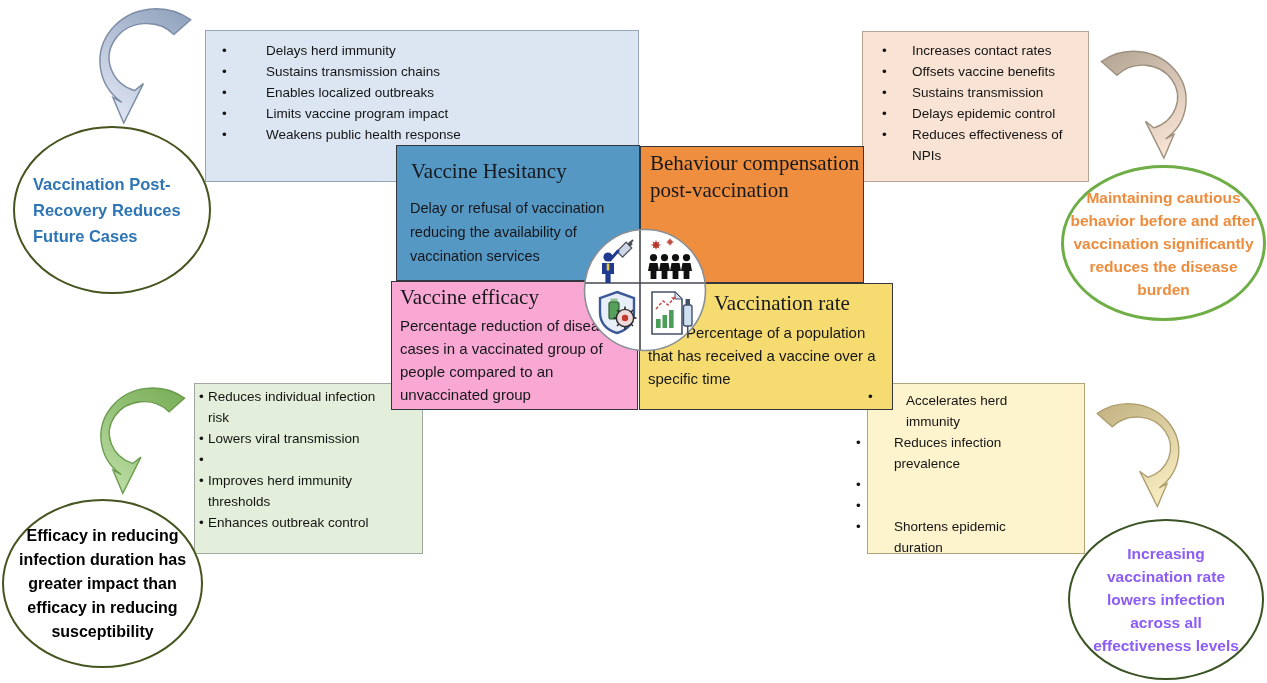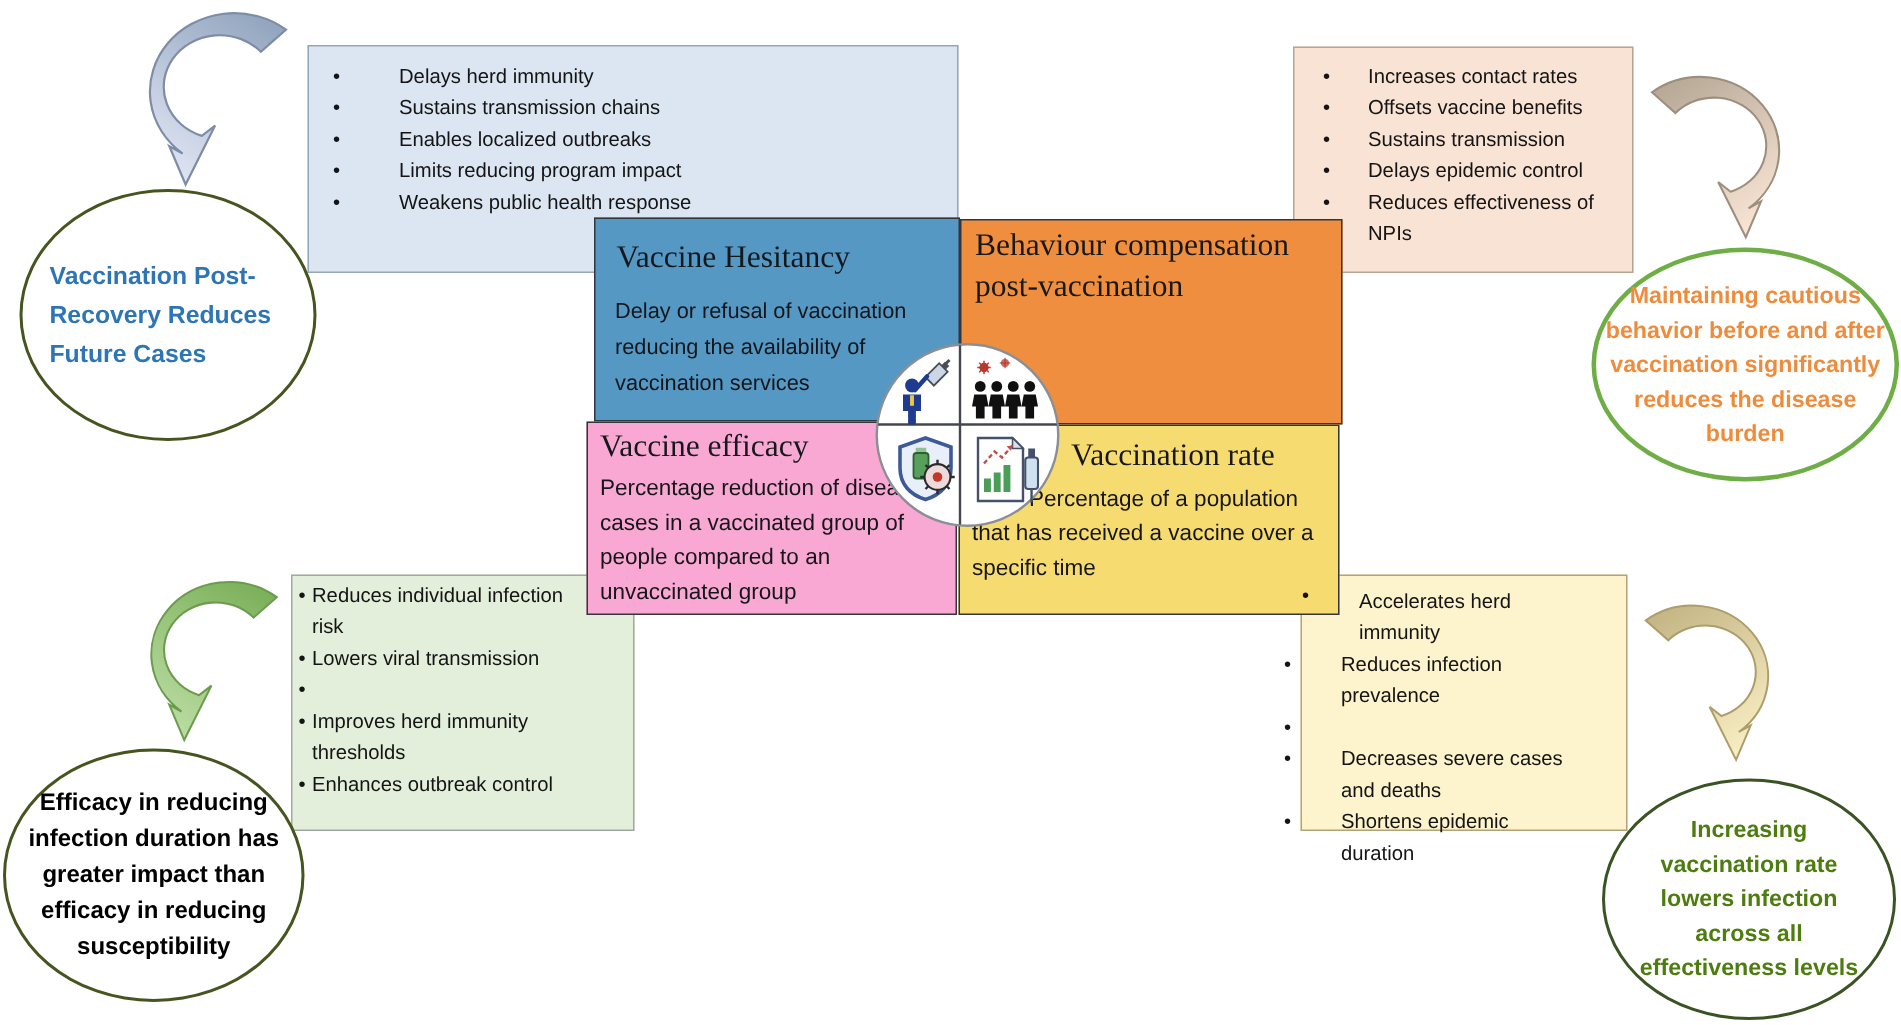--- a/index.html
+++ b/index.html
@@ -23,21 +23,21 @@
   .ul-tr .blt{width:30px;padding-left:4px;}
   .ul-bl{left:199px;top:386px;width:196px;}
   .ul-bl .blt{width:9px;}
   .ul-br{left:854px;top:390px;width:202px;line-height:20px;}
   .ul-br .blt{width:38px;padding-left:2px;}
   .ul-br li:first-child .blt{visibility:hidden;}
   .ul-br li:first-child .txt{padding-left:12px;}
   
   .cbox{position:absolute;z-index:3;border:1.5px solid #33373d;box-sizing:border-box;}
   .cb-hesitancy{left:396px;top:145px;width:244px;height:136px;background:#5598c4;}
-  .cb-behaviour{left:640px;top:146px;width:255px;height:137px;background:#ee8e3e;}
+  .cb-behaviour{left:640px;top:146px;width:224px;height:137px;background:#ee8e3e;}
   .cb-efficacy{left:391px;top:281px;width:247px;height:129px;background:#f9a8d4;}
   .cb-rate{left:639px;top:283px;width:254px;height:127px;background:#f6db70;}
   .cbox h2{margin:0;font-family:"Liberation Serif","DejaVu Serif",serif;font-weight:400;
            font-size:21px;line-height:27px;color:#16181c;}
   .cbox p{margin:0;font-size:14.5px;color:#15161a;}
   .cb-hesitancy h2{padding:12px 0 0 14px;}
   .cb-hesitancy p{padding:11px 8px 0 13px;width:218px;line-height:24px;}
   .cb-behaviour h2{padding:3px 0 0 9px;width:230px;}
   .cb-behaviour p{margin:2px auto 0;width:172px;text-align:center;line-height:22px;font-size:15px;}
   .cb-efficacy h2{padding:2px 0 0 8px;}
@@ -49,21 +49,21 @@
   
   .oval{position:absolute;z-index:2;border-radius:50%;display:flex;align-items:center;
         justify-content:center;text-align:center;font-weight:bold;box-sizing:border-box;background:#fff;}
   .ov-tl{left:13px;top:126px;width:198px;height:168px;border:2.5px solid #46551f;}
   .ov-tl .ovtxt{width:158px;text-align:left;color:#2e75b6;font-size:16.5px;line-height:26px;}
   .ov-bl{left:2px;top:499px;width:201px;height:169px;border:2.5px solid #46551f;}
   .ov-bl .ovtxt{width:178px;color:#000000;font-size:16px;line-height:24px;}
   .ov-tr{left:1061px;top:165px;width:205px;height:156px;border:3px solid #6fae46;}
   .ov-tr .ovtxt{width:190px;color:#ed8c3d;font-size:15.5px;line-height:23px;}
   .ov-br{left:1068px;top:519px;width:196px;height:161px;border:2.5px solid #3a5323;}
-  .ov-br .ovtxt{width:150px;color:#4d7c0f;font-size:15.5px;line-height:23px;}
+  .ov-br .ovtxt{width:150px;color:#8b5cf6;font-size:15.5px;line-height:23px;}
   
   .arrow{position:absolute;z-index:0;}
   .ar-tl{left:64px;top:2px;width:147px;height:123px;}
   .ar-tr{left:1086px;top:45px;width:130px;height:115px;}
   .ar-bl{left:72px;top:377px;width:127px;height:123px;}
   .ar-br{left:1083px;top:386px;width:124px;height:134px;}
   
   .stray{left:868px;top:389px;z-index:7;font-size:13.5px;}
 </style>
 </head>
@@ -125,21 +125,21 @@
     <li>
         <span class="blt">•</span>
         <span class="txt">Sustains transmission chains</span>
       </li>
     <li>
         <span class="blt">•</span>
         <span class="txt">Enables localized outbreaks</span>
       </li>
     <li>
         <span class="blt">•</span>
-        <span class="txt">Limits reducing program impact</span>
+        <span class="txt">Limits vaccine program impact</span>
       </li>
     <li>
         <span class="blt">•</span>
         <span class="txt">Weakens public health response</span>
       </li>
   </ul>
   <ul class="blist ul-tr">
     <li>
         <span class="blt">•</span>
         <span class="txt">Increases contact rates</span>
@@ -189,21 +189,20 @@
       </li>
     <li>
         <span class="blt">•</span>
         <span class="txt">Reduces infection prevalence</span>
       </li>
     <li>
         <span class="blt">•</span>
       </li>
     <li>
         <span class="blt">•</span>
-        <span class="txt">Decreases severe cases and deaths</span>
       </li>
     <li>
         <span class="blt">•</span>
         <span class="txt">Shortens epidemic duration</span>
       </li>
   </ul>
   <div class="abs stray">•</div>
 
   <div class="cbox cb-hesitancy">
     <h2>Vaccine Hesitancy</h2>

